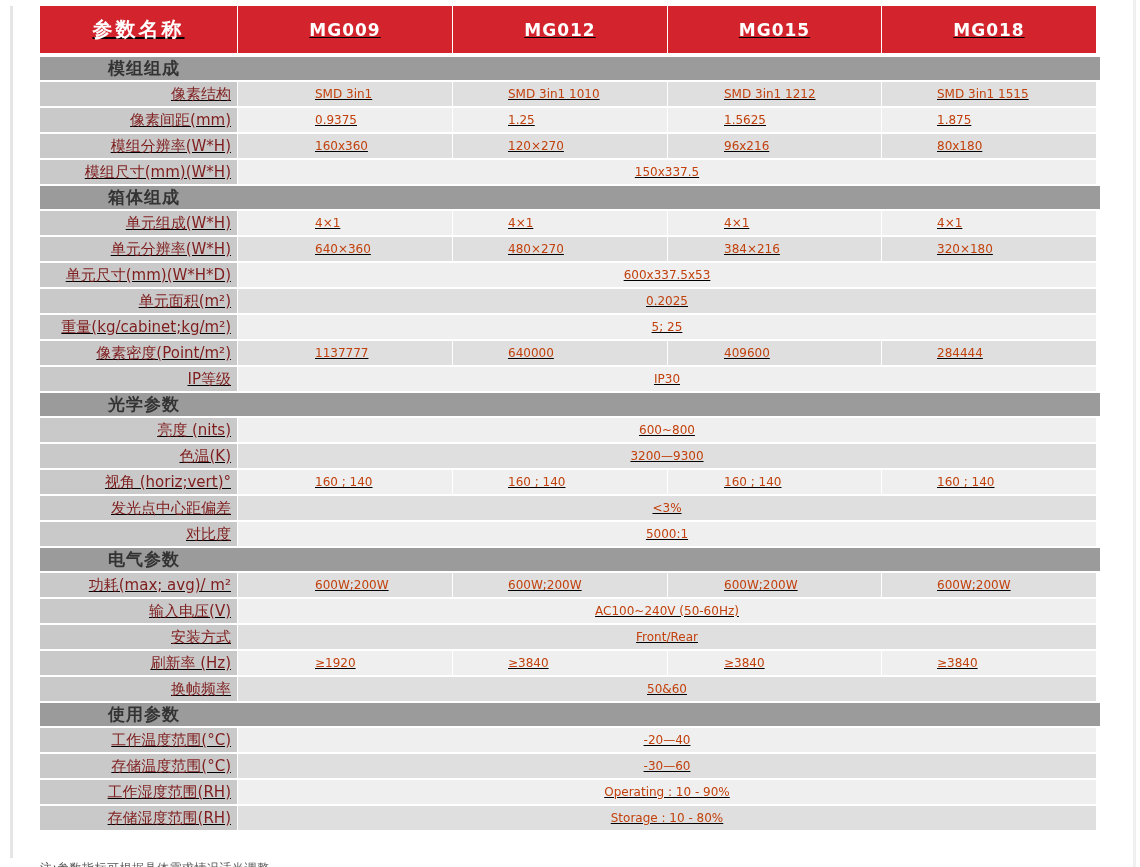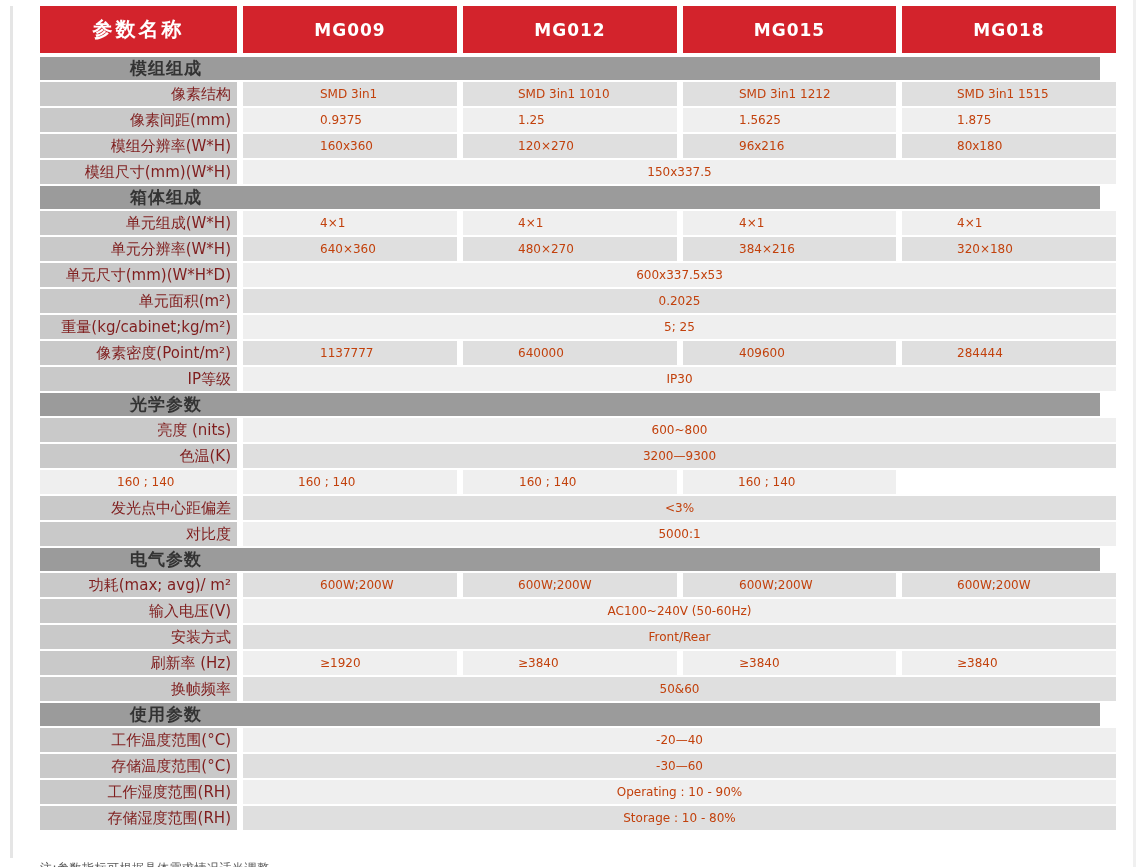--- a/index.html
+++ b/index.html
@@ -9,36 +9,37 @@
     overflow:hidden;
   }
   .gutter-left{position:absolute;left:10px;top:6px;width:3px;height:852px;background:#e5e5e5;}
   .gutter-right{position:absolute;left:1133px;top:0;width:3px;height:867px;background:#f0f0f0;}
 
   .spec-table{position:absolute;left:40px;top:6px;width:1060px;}
 
   .grid-row{
     display:grid;
     grid-template-columns:197px 214px 214px 213px 214px;
-    column-gap:6px;
+    column-gap:1px;
     margin-bottom:2px;
+    text-decoration:underline;
   }
   .header-row{margin-bottom:4px;}
   .hcell{
     background:#d3232c;color:#ffffff;height:47px;
     display:flex;align-items:center;justify-content:center;
     font-weight:bold;
   }
   .hcell.param{font-size:20px;letter-spacing:3px;}
   .hcell.model{font-size:17px;letter-spacing:1px;}
 
   .section-bar{
     background:#9b9b9b;height:23px;margin-bottom:2px;
     display:flex;align-items:center;
-    padding-left:90px;box-sizing:border-box;
+    padding-left:68px;box-sizing:border-box;
     font-size:17px;font-weight:bold;color:#333333;letter-spacing:1px;
   }
 
   .cell{height:24px;display:flex;align-items:center;box-sizing:border-box;}
   .cell.label{
     background:#c9c9c9;justify-content:flex-end;padding-right:6px;
     font-size:15px;color:#7f1d1d;white-space:nowrap;
   }
   .cell.value{font-size:12px;color:#c2410c;white-space:nowrap;}
   .cell.value.col1{padding-left:77px;}
@@ -142,20 +143,21 @@
       </div>
       <div class="grid-row">
         <div class="cell label">亮度 (nits)</div>
         <div class="cell value merged light">600~800</div>
       </div>
       <div class="grid-row">
         <div class="cell label">色温(K)</div>
         <div class="cell value merged dark">3200—9300</div>
       </div>
       <div class="grid-row">
+        <div class="cell label">视角 (horiz;vert)°</div>
         <div class="cell value col1 light">160 ; 140</div>
         <div class="cell value col2 light">160 ; 140</div>
         <div class="cell value col3 light">160 ; 140</div>
         <div class="cell value col4 light">160 ; 140</div>
       </div>
       <div class="grid-row">
         <div class="cell label">发光点中心距偏差</div>
         <div class="cell value merged dark">&lt;3%</div>
       </div>
       <div class="grid-row">

